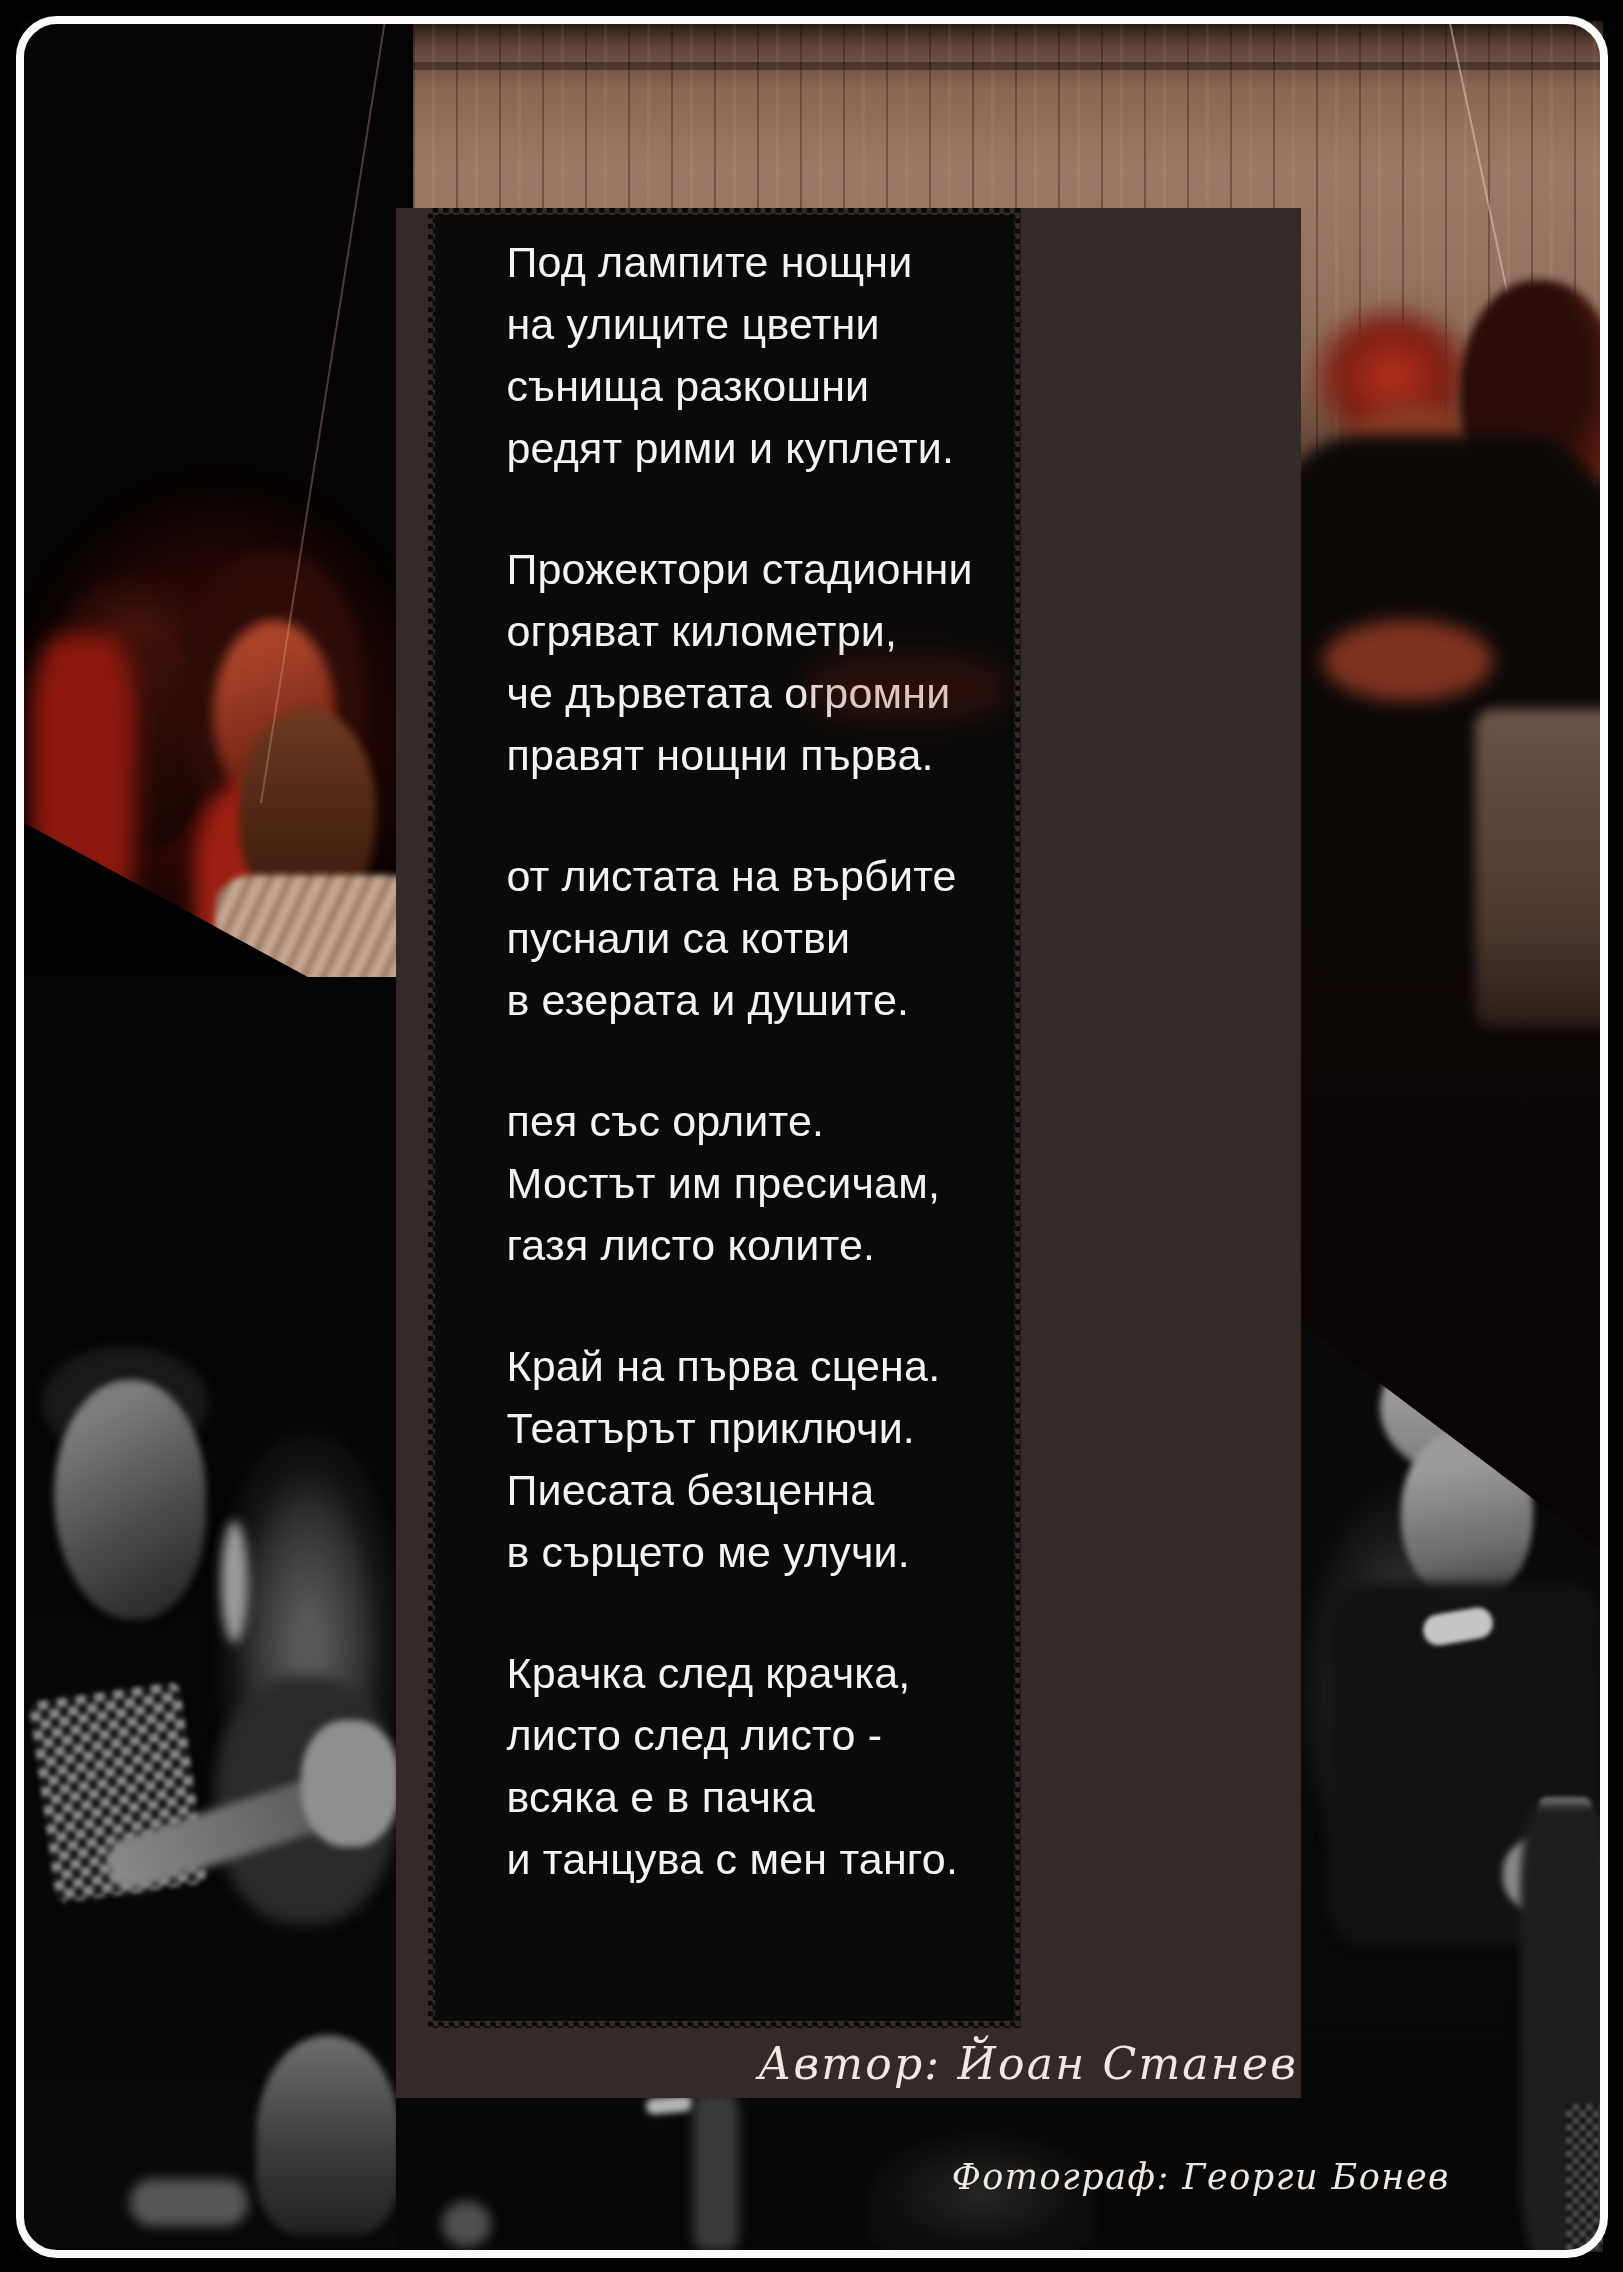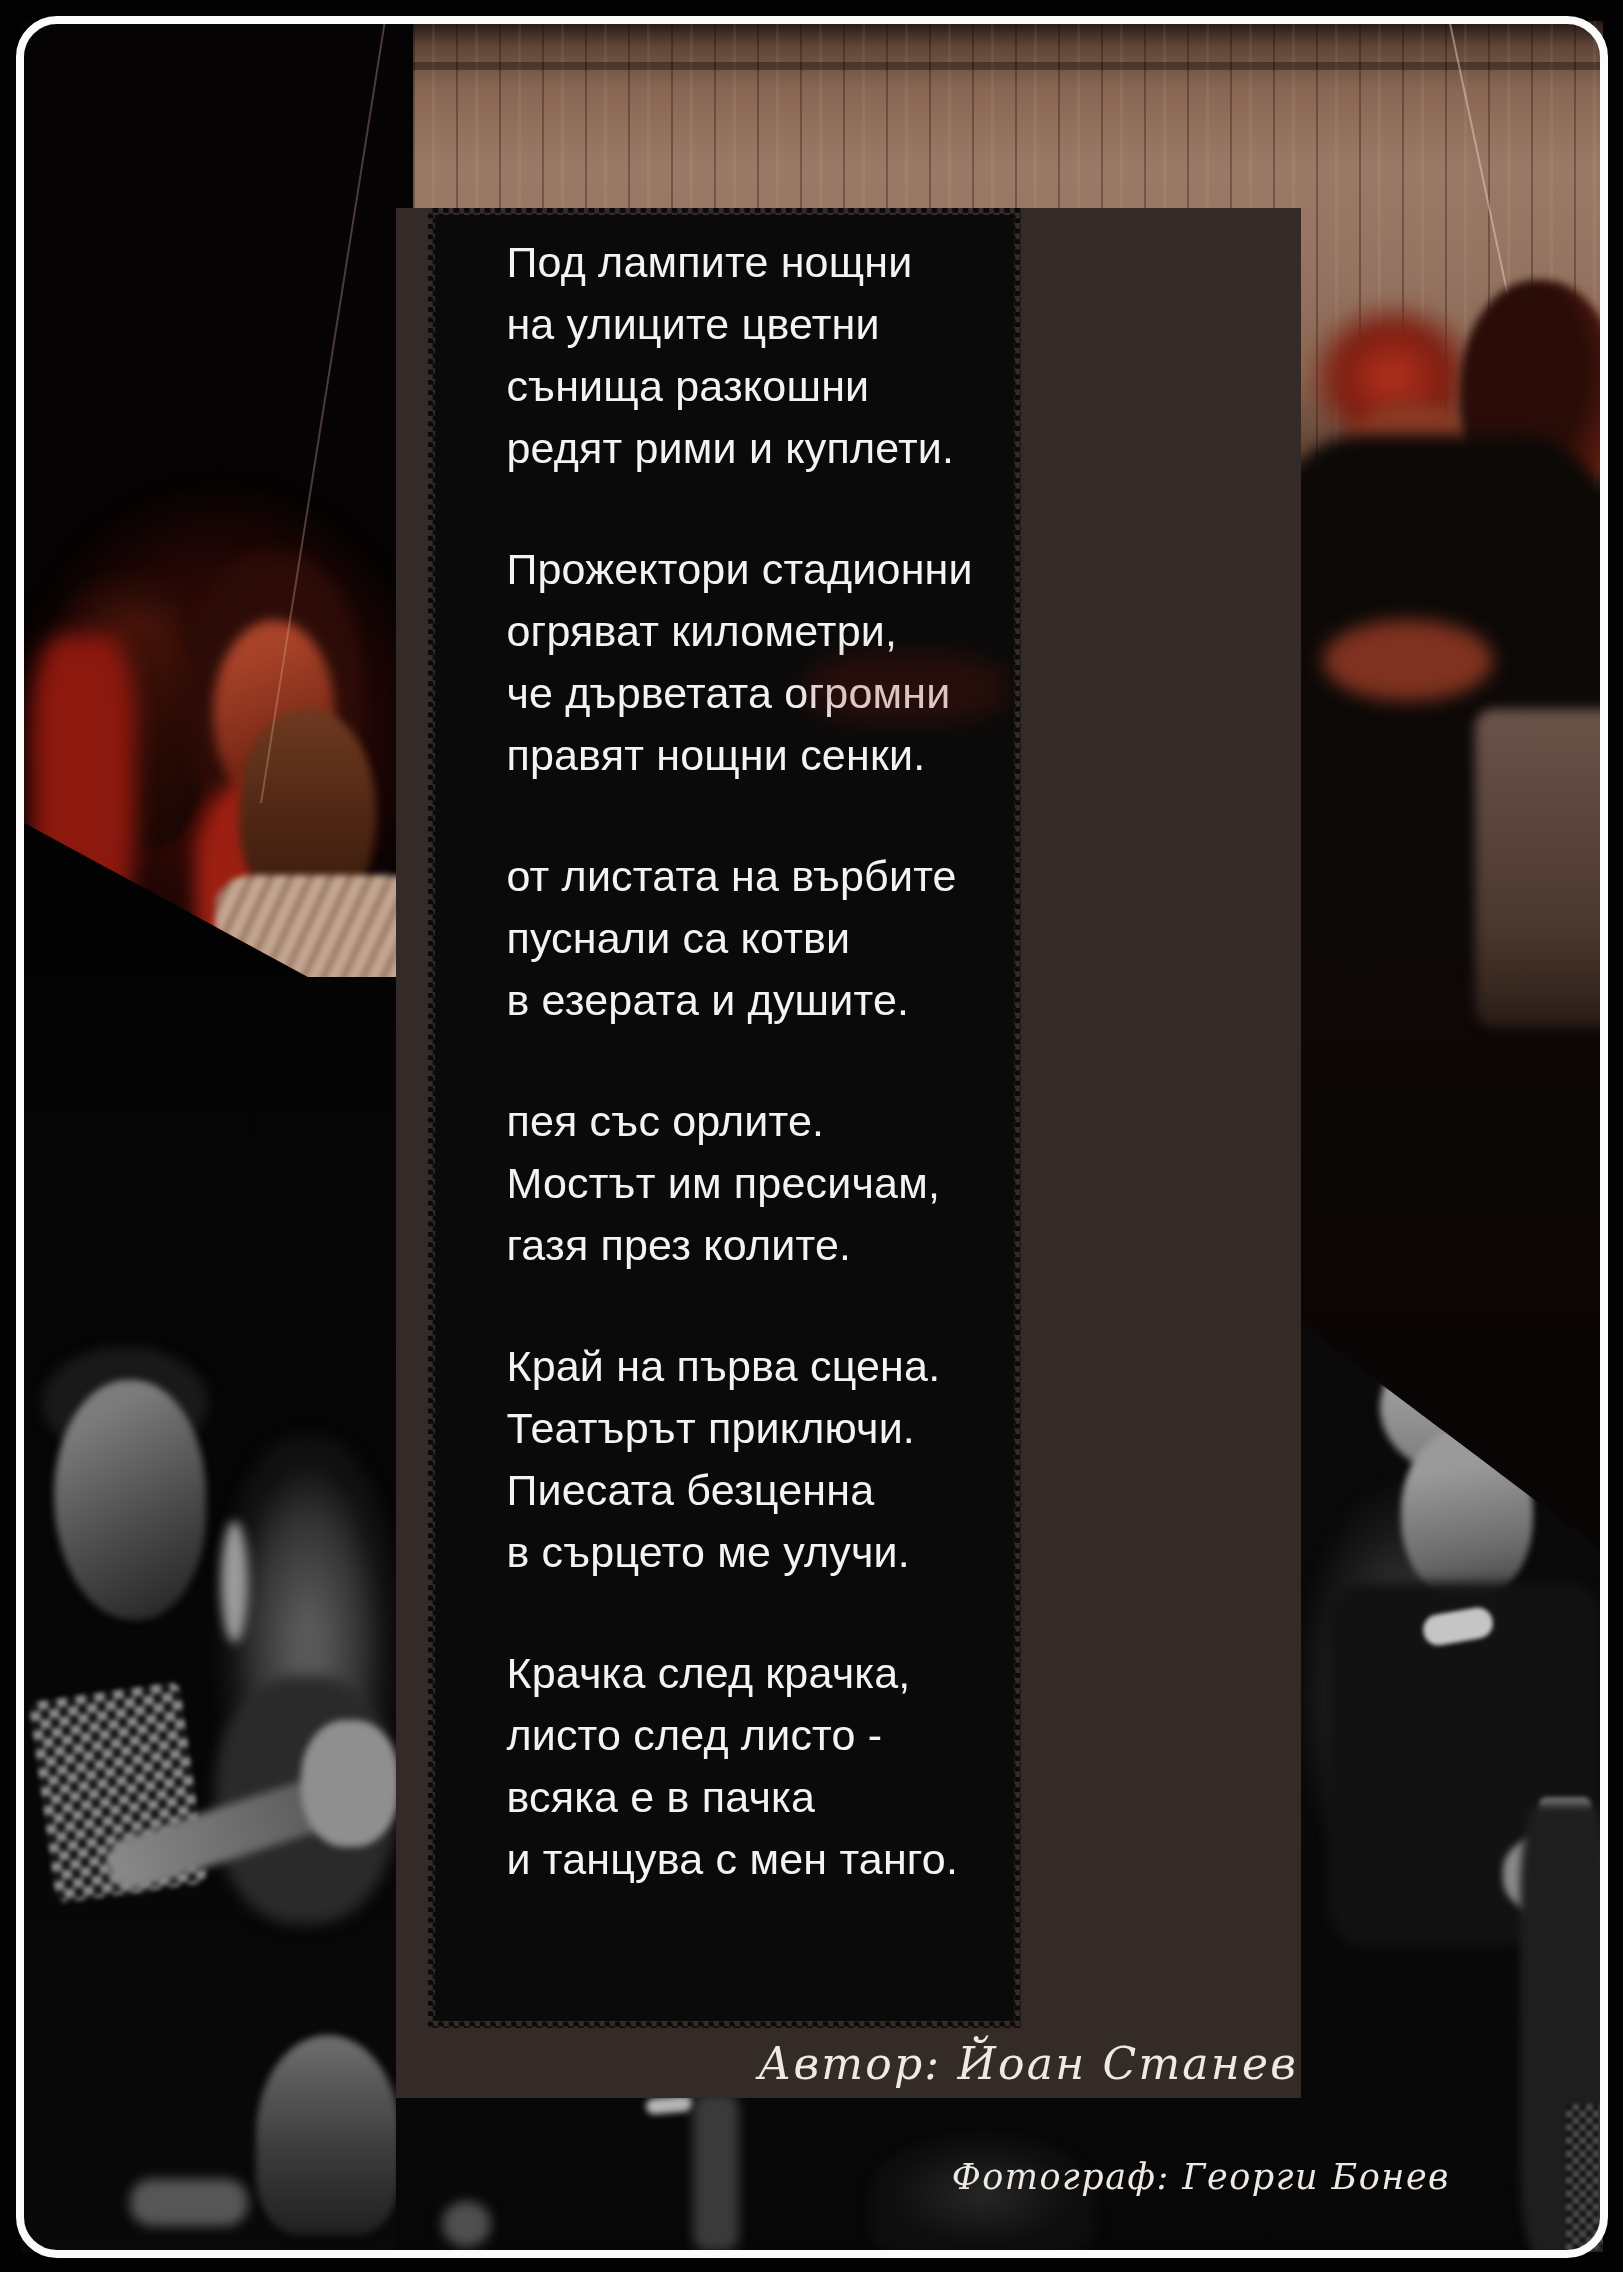--- a/index.html
+++ b/index.html
@@ -218,31 +218,31 @@
         <p class="stanza">
           <span class="poem-line">Под лампите нощни</span>
           <span class="poem-line">на улиците цветни</span>
           <span class="poem-line">сънища разкошни</span>
           <span class="poem-line">редят рими и куплети.</span>
         </p>
         <p class="stanza">
           <span class="poem-line">Прожектори стадионни</span>
           <span class="poem-line">огряват километри,</span>
           <span class="poem-line">че дърветата огромни</span>
-          <span class="poem-line">правят нощни сенки.</span>
+          <span class="poem-line">правят нощни първа.</span>
         </p>
         <p class="stanza">
           <span class="poem-line">от листата на върбите</span>
           <span class="poem-line">пуснали са котви</span>
           <span class="poem-line">в езерата и душите.</span>
         </p>
         <p class="stanza">
           <span class="poem-line">пея със орлите.</span>
           <span class="poem-line">Мостът им пресичам,</span>
-          <span class="poem-line">газя през колите.</span>
+          <span class="poem-line">газя листо колите.</span>
         </p>
         <p class="stanza">
           <span class="poem-line">Край на първа сцена.</span>
           <span class="poem-line">Театърът приключи.</span>
           <span class="poem-line">Пиесата безценна</span>
           <span class="poem-line">в сърцето ме улучи.</span>
         </p>
         <p class="stanza">
           <span class="poem-line">Крачка след крачка,</span>
           <span class="poem-line">листо след листо -</span>

